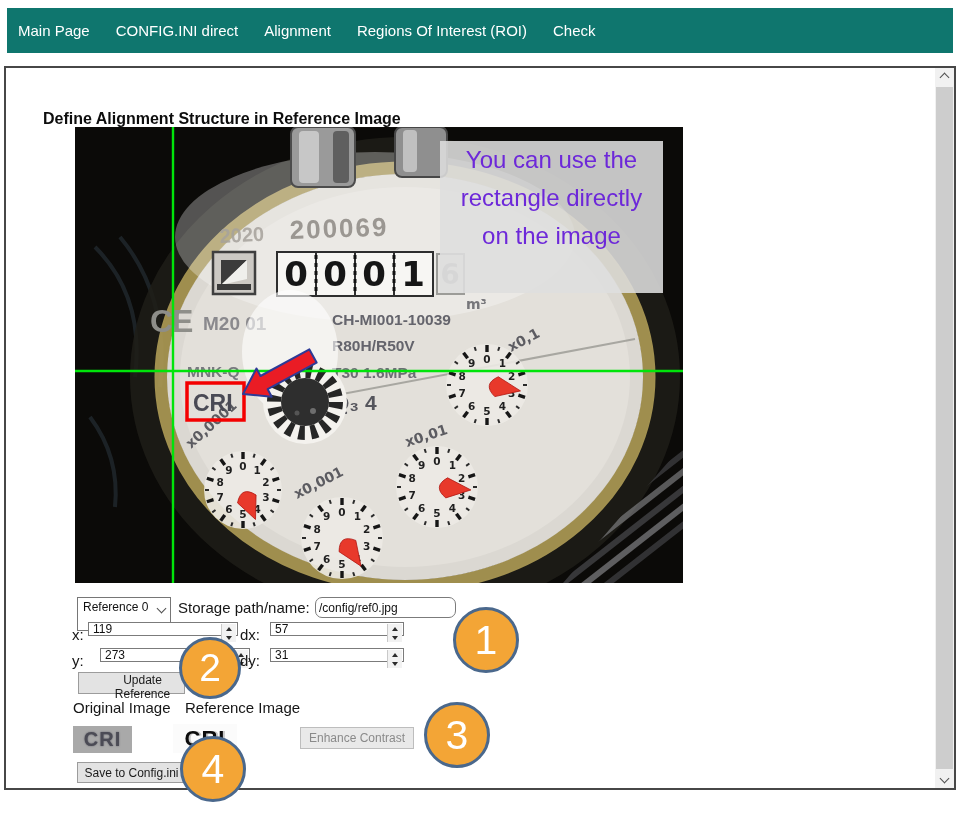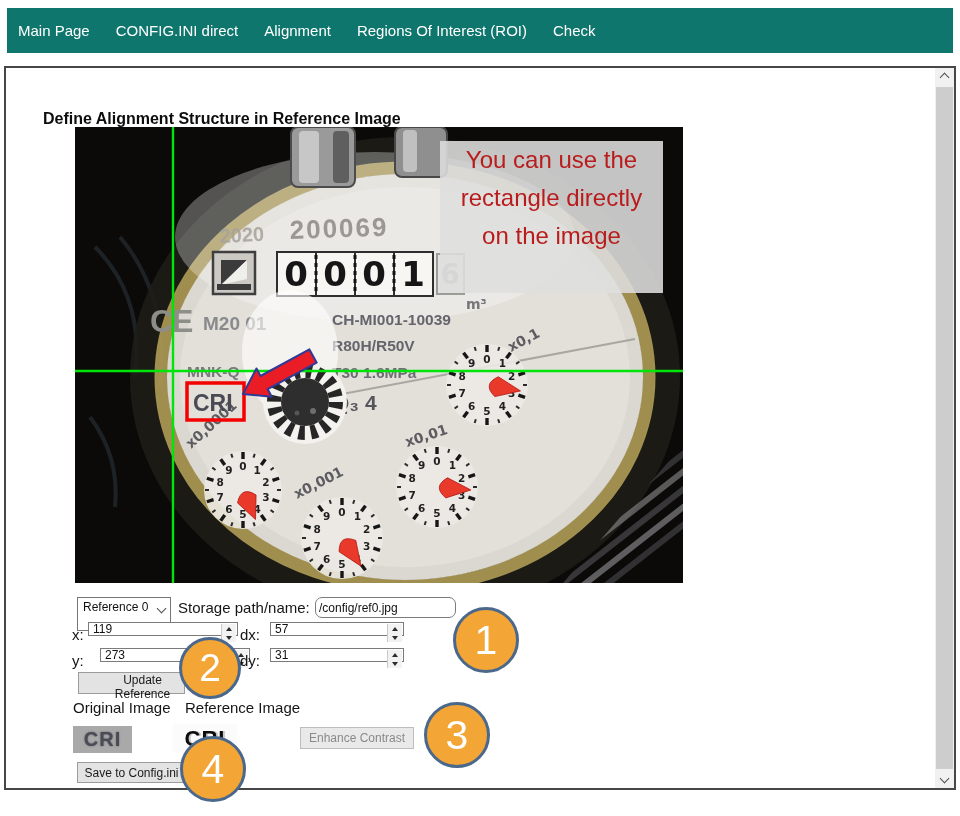--- a/index.html
+++ b/index.html
@@ -11,21 +11,21 @@
        display:flex;align-items:center;gap:26px;padding-left:11px;}
   .nav a{color:#ffffff;font-size:15px;text-decoration:none;white-space:nowrap;cursor:pointer;}
   
   .frame{position:absolute;left:4px;top:66px;width:952px;height:724px;border:2px solid #474747;
          background:#fff;}
   .title{position:absolute;left:37px;top:18px;font-size:16px;font-weight:bold;color:#0d0d0d;margin-top:24px;}
   
   .imgwrap{position:absolute;left:69px;top:59px;width:608px;height:456px;}
   .imgwrap svg{position:absolute;left:0;top:0;}
   .overlay{position:absolute;left:365px;top:14px;width:223px;height:152px;
-           background:rgba(222,222,222,0.88);color:#b91c1c;font-size:24px;line-height:38px;
+           background:rgba(222,222,222,0.88);color:#6d28d9;font-size:24px;line-height:38px;
            text-align:center;}
   
   .lbl{position:absolute;font-size:15px;color:#161616;white-space:nowrap;text-align:center;}
   .selectbox{position:absolute;left:71px;top:529px;width:94px;height:34px;border:1px solid #767676;
              background:#fff;font-size:12px;color:#111;padding:2px 18px 0 5px;}
   .selectbox .chev{position:absolute;right:5px;top:7px;}
   .chev{display:inline-block;width:7px;height:7px;border-style:solid;border-width:0 1.6px 1.6px 0;
         border-color:#4f4f4f;}
   .chev.down{transform:rotate(45deg);}
   .chev.up{transform:rotate(-135deg);}

